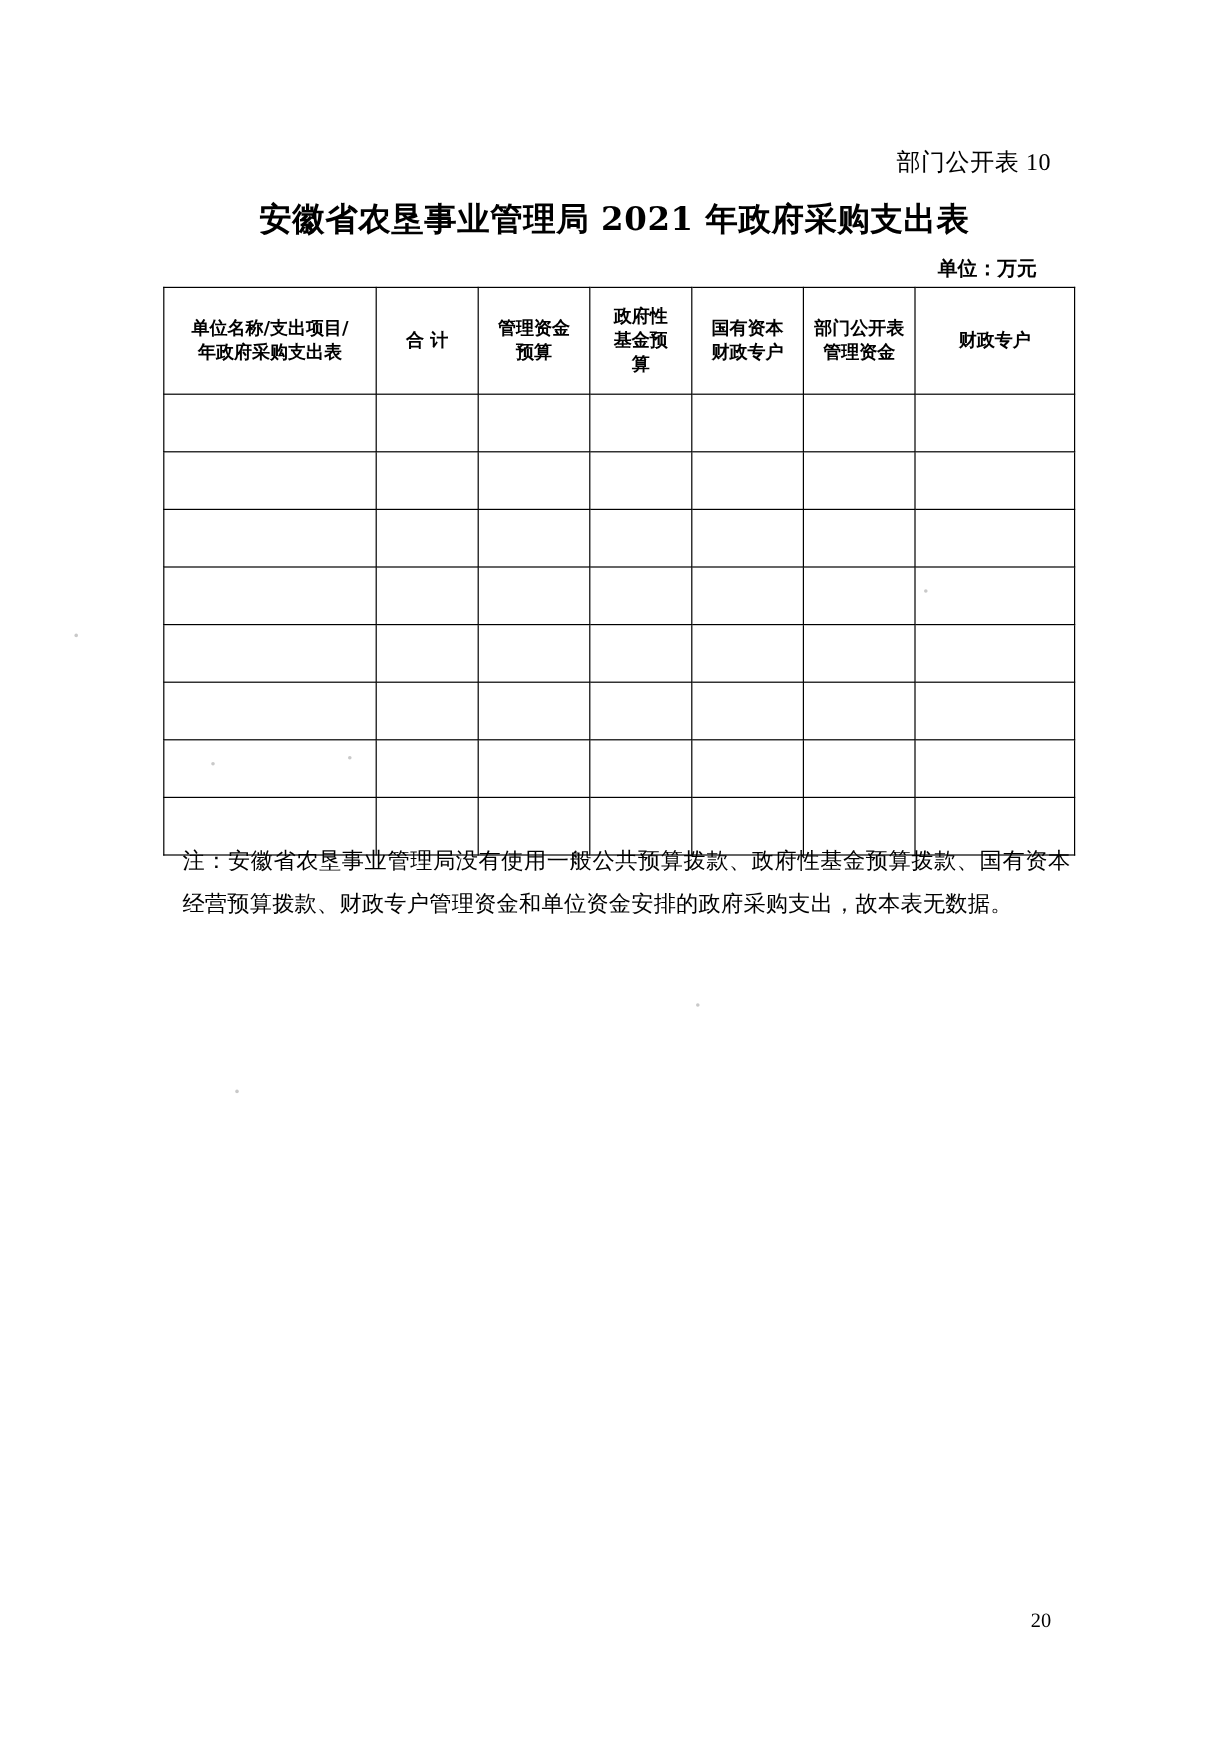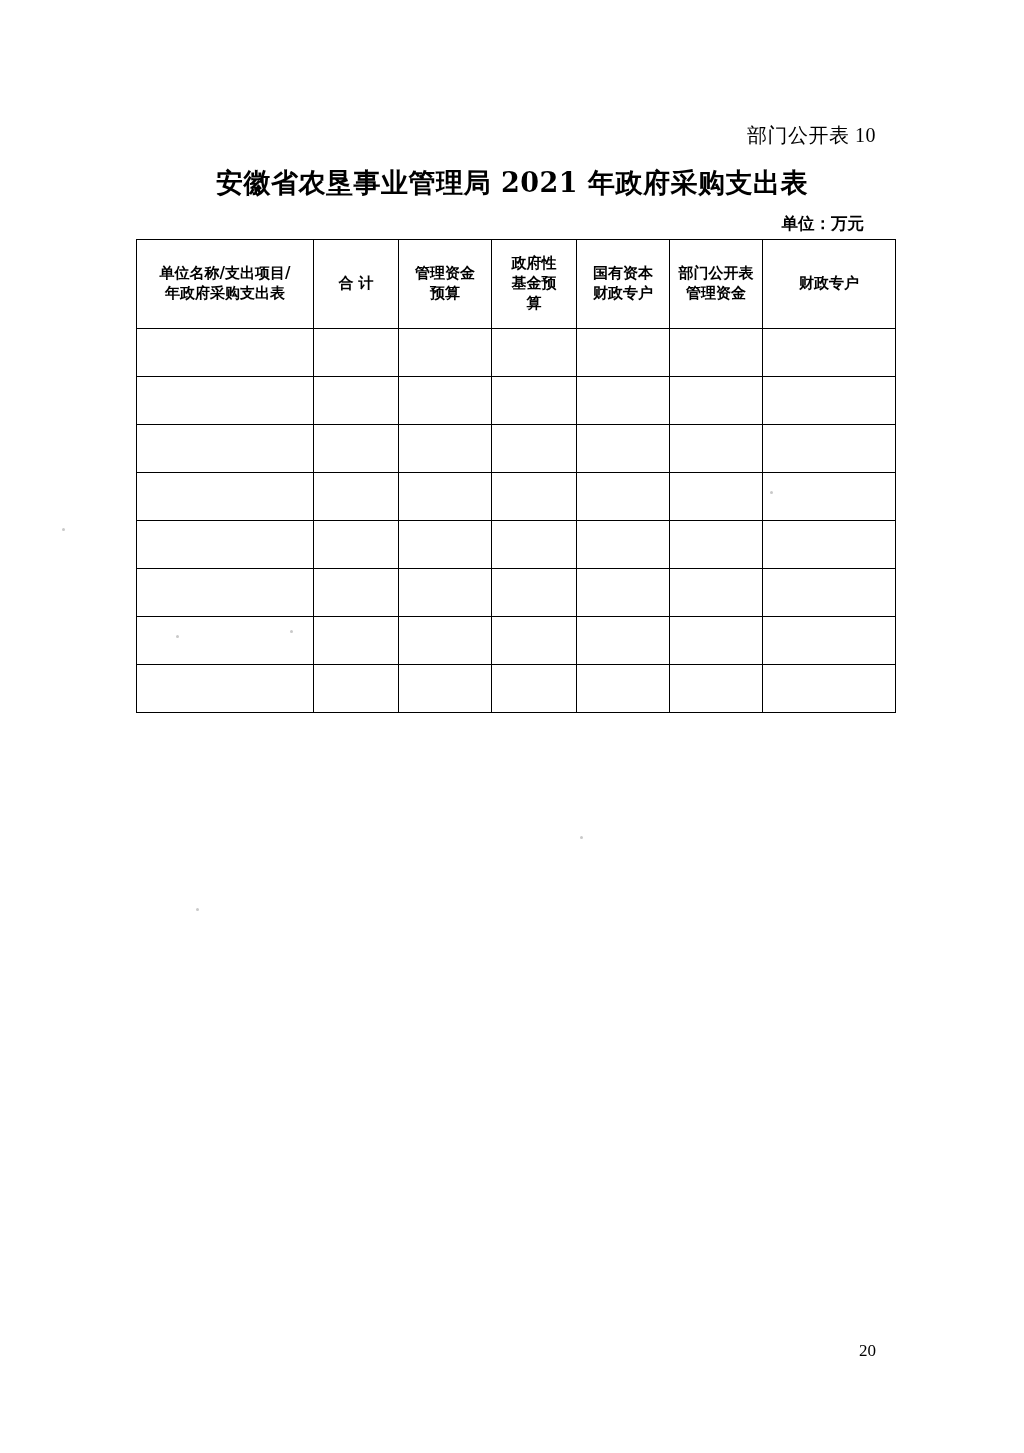--- a/index.html
+++ b/index.html
@@ -218,20 +218,21 @@
         <td></td>
         <td></td>
         <td></td>
         <td></td>
         <td></td>
         <td></td>
       </tr>
     </tbody>
   </table>
 
+  <div class="note">注：安徽省农垦事业管理局没有使用一般公共预算拨款、政府性基金预算拨款、国有资本经营预算拨款、财政专户管理资金和单位资金安排的政府采购支出，故本表无数据。</div>
 
   <div class="page-number">20</div>
 
   <div class="speck" style="left:62px; top:528px;"></div>
   <div class="speck" style="left:176px; top:635px;"></div>
   <div class="speck" style="left:290px; top:630px;"></div>
   <div class="speck" style="left:770px; top:491px;"></div>
   <div class="speck" style="left:580px; top:836px;"></div>
   <div class="speck" style="left:196px; top:908px;"></div>
 

